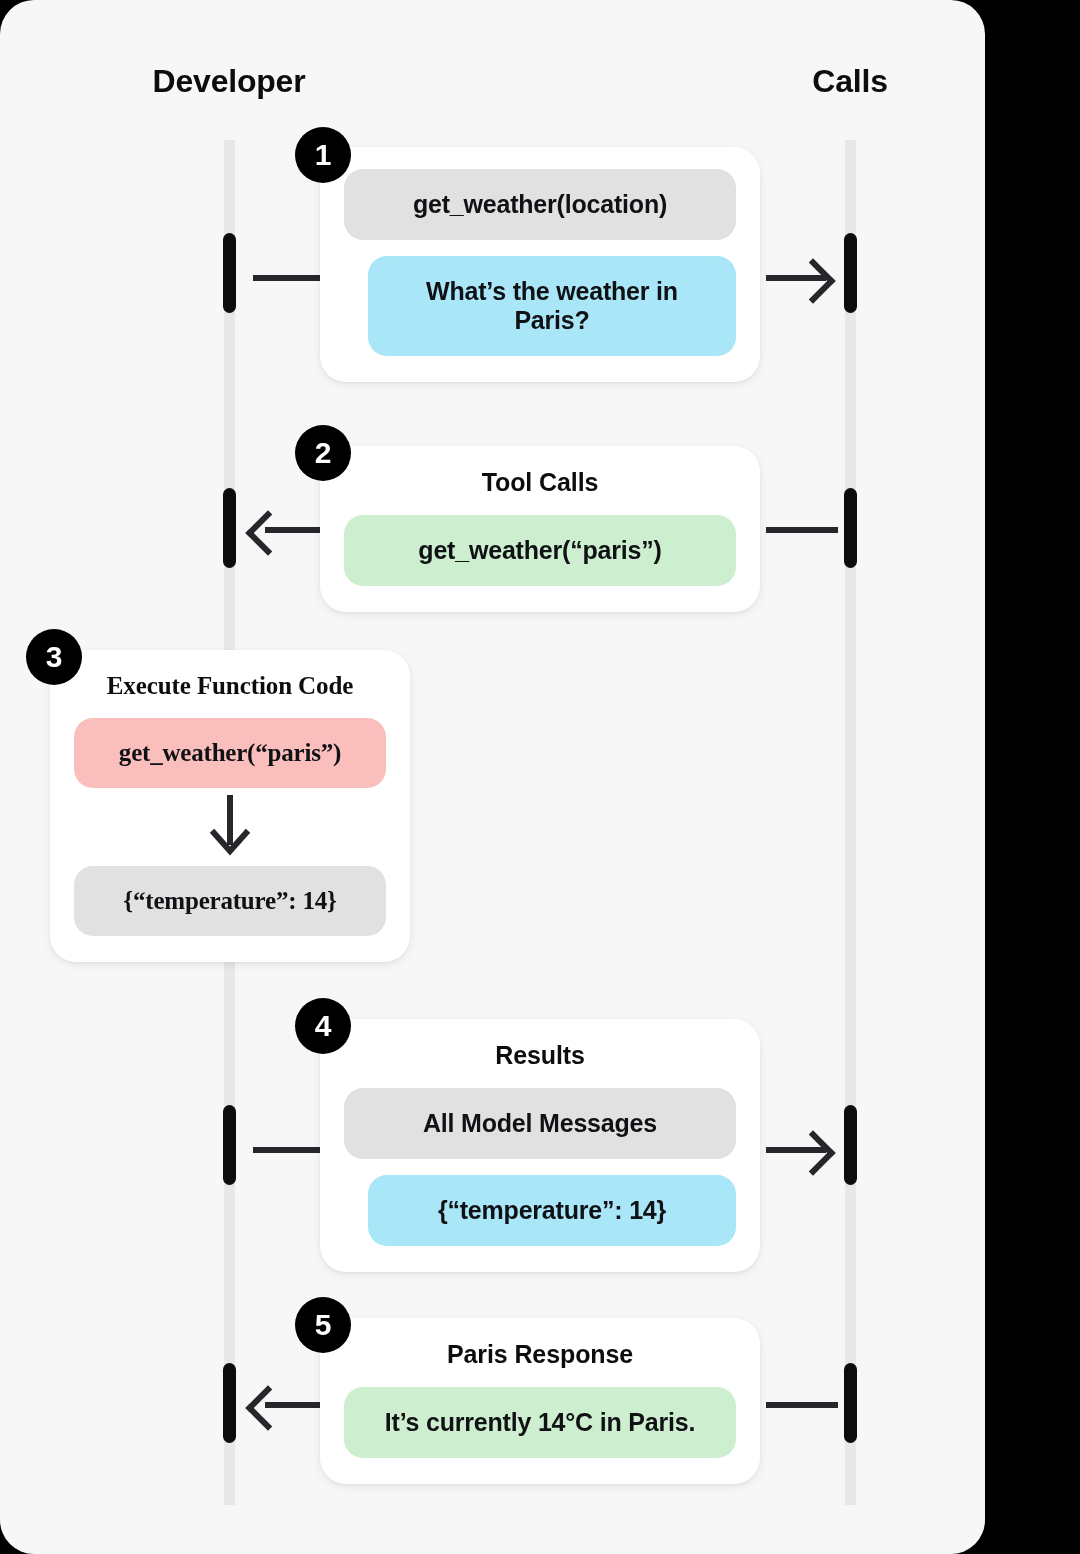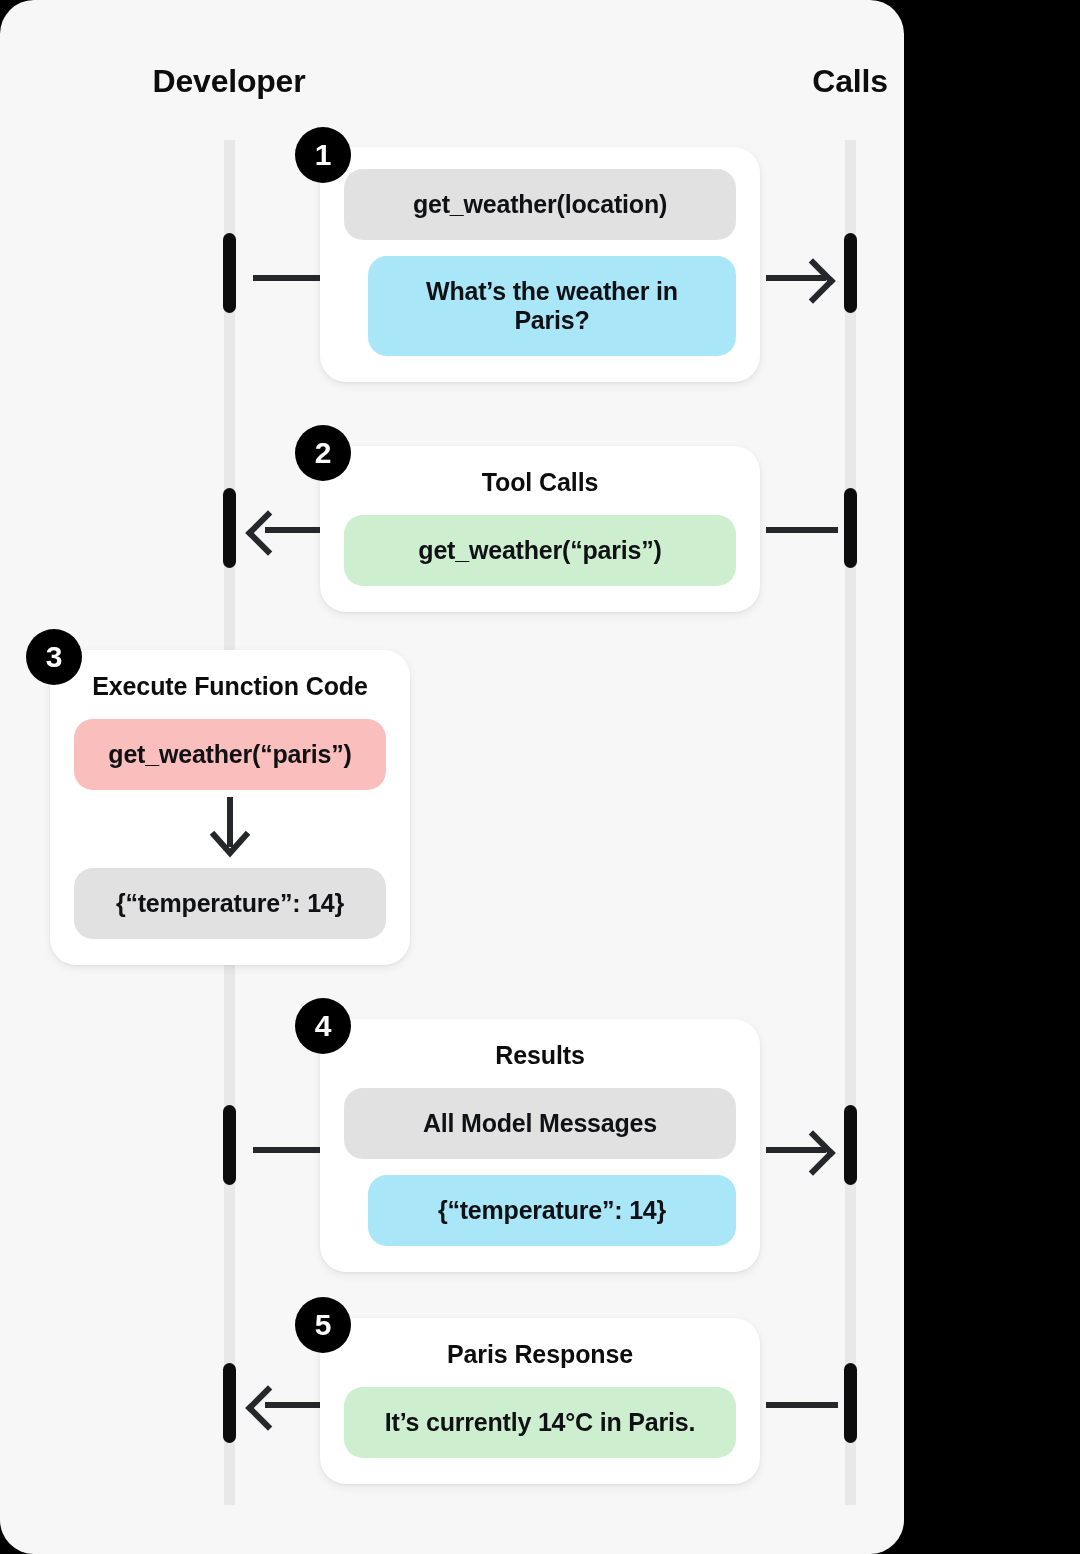--- a/index.html
+++ b/index.html
@@ -9,21 +9,21 @@
   }
   body {
     width: 1080px;
     height: 1554px;
     font-family: "Liberation Sans", sans-serif;
     overflow: hidden;
   }
 
   #canvas {
     position: relative;
-    width: 904px;
+    width: 985px;
     height: 1554px;
     background: #F7F7F7;
     border-radius: 34px;
     overflow: hidden;
     box-sizing: border-box;
   }
 
   
   .col-header {
     position: absolute;
@@ -162,21 +162,21 @@
   <div class="conn" style="left:265px; top:527px; width:98px;"></div>
   <div class="conn" style="left:766px; top:527px; width:72px;"></div>
   <div class="arrowhead arrow-left" style="left:252px; top:517px;"></div>
 
   <div class="card" id="card-2" style="left:320px; top:446px; width:440px;">
     <div class="card-title">Tool Calls</div>
     <div class="pill pill-green">get_weather(“paris”)</div>
   </div>
   <div class="badge" style="left:295px; top:425px;">2</div>
 
-  <div class="card" id="card-3" style="left:50px; top:650px; width:360px;">
+  <div class="card" id="card-3" style="left:50px; top:650px; width:360px;font-family:Liberation Serif, serif;">
     <div class="card-title">Execute Function Code</div>
     <div class="pill pill-red" style="margin-bottom:0;">get_weather(“paris”)</div>
     <div class="down-arrow-wrap">
       <svg width="40" height="64" viewBox="0 0 40 64" aria-hidden="true">
         <line x1="20" y1="2" x2="20" y2="52" stroke="#26272B" stroke-width="6"></line>
         <polyline points="4,40 20,58 36,40" fill="none" stroke="#26272B" stroke-width="6" stroke-linecap="square" stroke-linejoin="miter"></polyline>
       </svg>
     </div>
     <div class="pill pill-grey">{“temperature”: 14}</div>
   </div>

